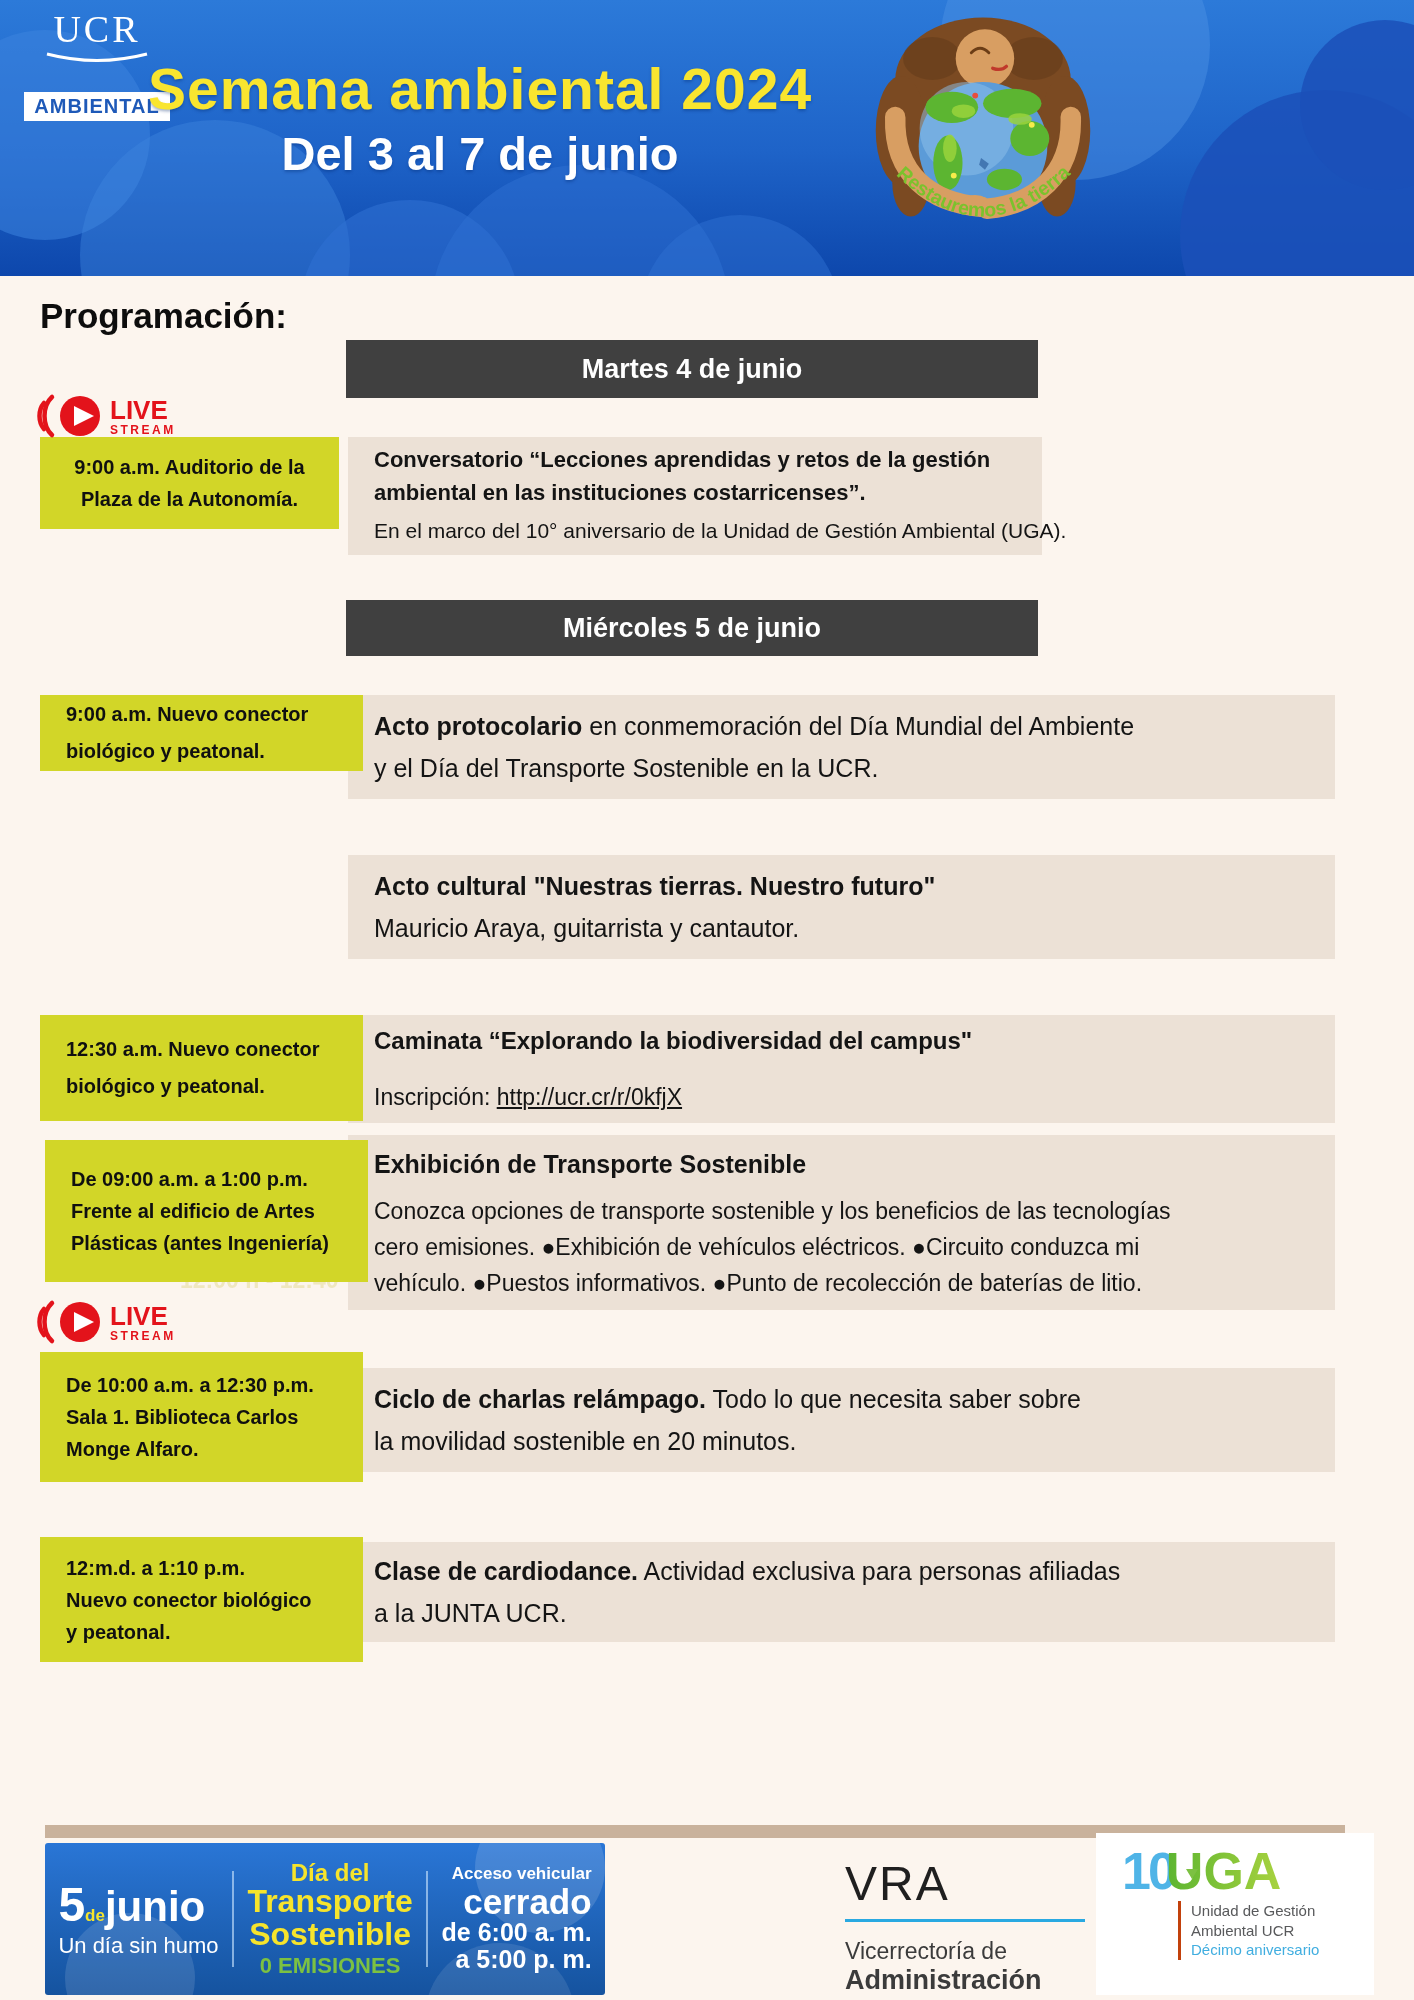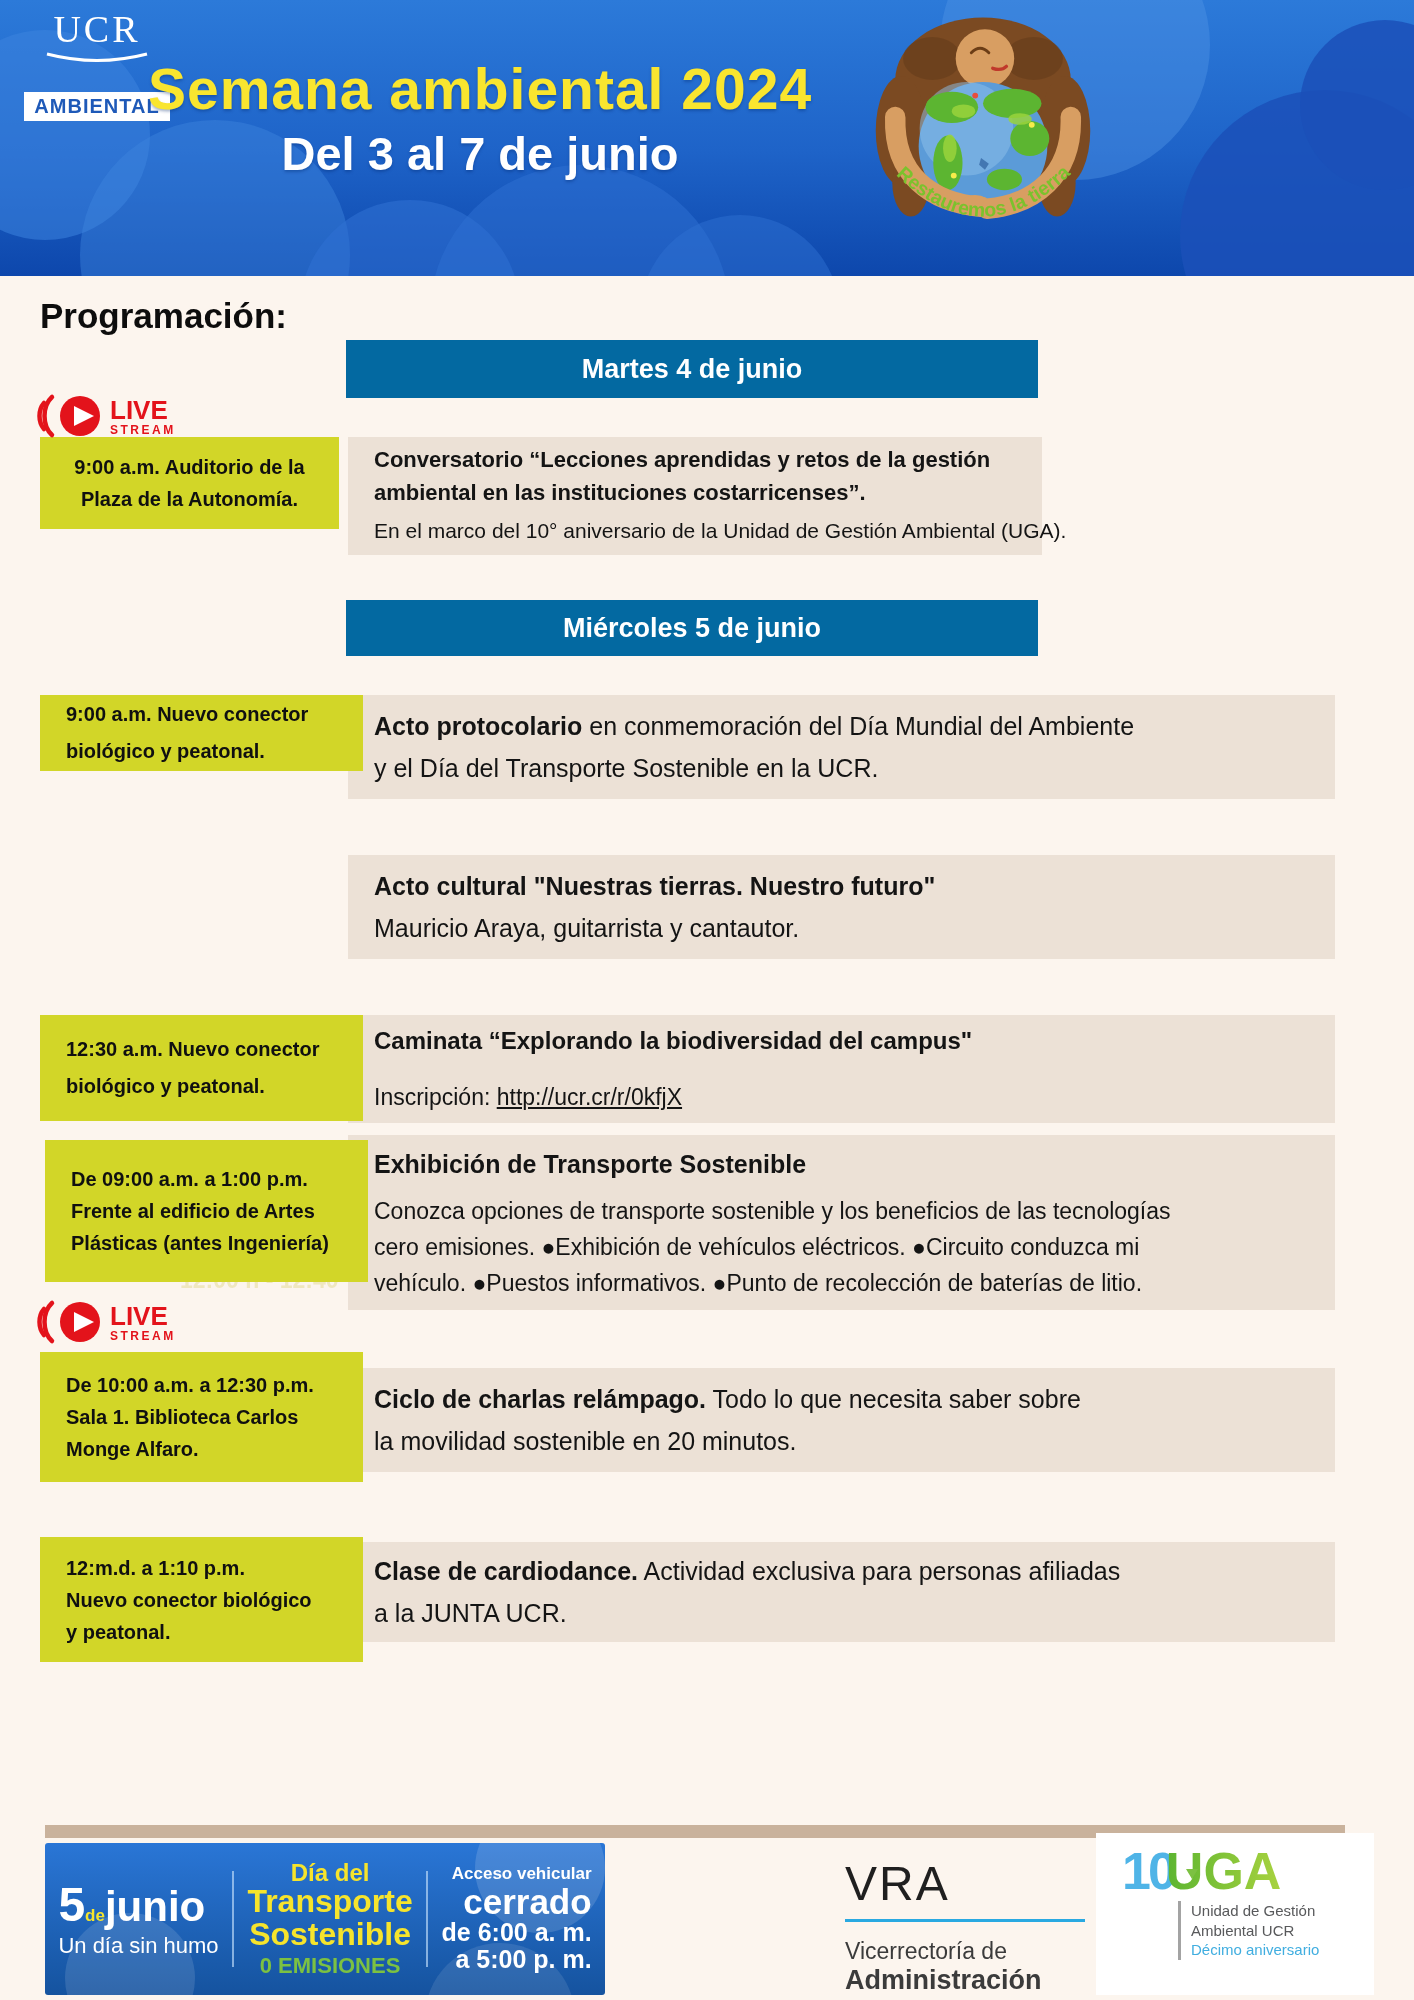--- a/index.html
+++ b/index.html
@@ -17,21 +17,21 @@
   .ambiental-box{display:inline-block;margin-top:24px;background:#ffffff;color:#1e59b8;
     font-weight:bold;font-size:20px;letter-spacing:1px;padding:3px 10px;}
   .hero-titles{position:absolute;left:30px;top:56px;width:900px;text-align:center;z-index:3;}
   .hero-title{font-size:57px;font-weight:bold;color:#f9e52f;letter-spacing:1px;
     text-shadow:0 2px 3px rgba(0,40,110,.35);}
   .hero-subtitle{font-size:47px;font-weight:bold;color:#ffffff;margin-top:4px;
     text-shadow:0 2px 3px rgba(0,40,110,.35);}
   .illustration{position:absolute;left:866px;top:2px;width:234px;height:234px;z-index:3;}
   
   .heading{position:absolute;left:40px;top:296px;font-size:35px;font-weight:bold;color:#0d0d0d;}
-  .bar{position:absolute;left:346px;width:692px;background:#0369a1;color:#ffffff;
+  .bar{position:absolute;left:346px;width:692px;background:#404040;color:#ffffff;
     font-weight:bold;font-size:27px;display:flex;align-items:center;justify-content:center;}
   .ybox{position:absolute;left:40px;width:287px;background:#d2d628;z-index:2;
     display:flex;flex-direction:column;justify-content:center;
     font-weight:bold;font-size:20px;line-height:1.62;color:#101010;}
   .ybox.center{text-align:center;padding:0 6px;}
   .ybox.left{text-align:left;padding:0 10px 0 26px;}
   .bbox{position:absolute;left:348px;background:#ece1d6;
     display:flex;flex-direction:column;justify-content:center;
     font-size:25px;line-height:1.62;color:#141414;padding-left:26px;padding-right:27px;box-sizing:border-box;}
   .line{display:block;white-space:nowrap;}
@@ -77,21 +77,21 @@
   .vra-sub2{font-size:27px;font-weight:bold;color:#3b3b3b;}
   .uga-box{position:absolute;left:1096px;top:1833px;width:278px;height:162px;background:#ffffff;
     box-sizing:border-box;padding:12px 0 0 26px;}
   .uga-logo{position:relative;line-height:1;white-space:nowrap;}
   .uga-ten{font-size:52px;font-weight:bold;color:#4fb4e7;letter-spacing:-3px;}
   .uga-uga{font-size:52px;font-weight:bold;margin-left:-8px;
     background:linear-gradient(90deg,#5cb531,#a8d23f);
     -webkit-background-clip:text;background-clip:text;color:transparent;}
   .uga-arrow{position:absolute;left:64px;top:24px;width:0;height:0;
     border-left:6px solid transparent;border-right:6px solid transparent;border-top:10px solid #7cc142;}
-  .uga-text{margin-top:4px;margin-left:56px;border-left:3px solid #a3a3a3;padding-left:10px;line-height:1.3;}
+  .uga-text{margin-top:4px;margin-left:56px;border-left:3px solid #c2410c;padding-left:10px;line-height:1.3;}
   .uga-text .g{font-size:15px;color:#58595b;display:block;}
   .uga-text .b{font-size:15px;color:#41aee0;display:block;}
 </style>
 </head>
 <body>
 
 <div class="poster">
 
   <div class="hero">
     <div class="cloud" style="left:-60px;top:30px;width:210px;height:210px;background:#3d84de;opacity:.55;"></div>

